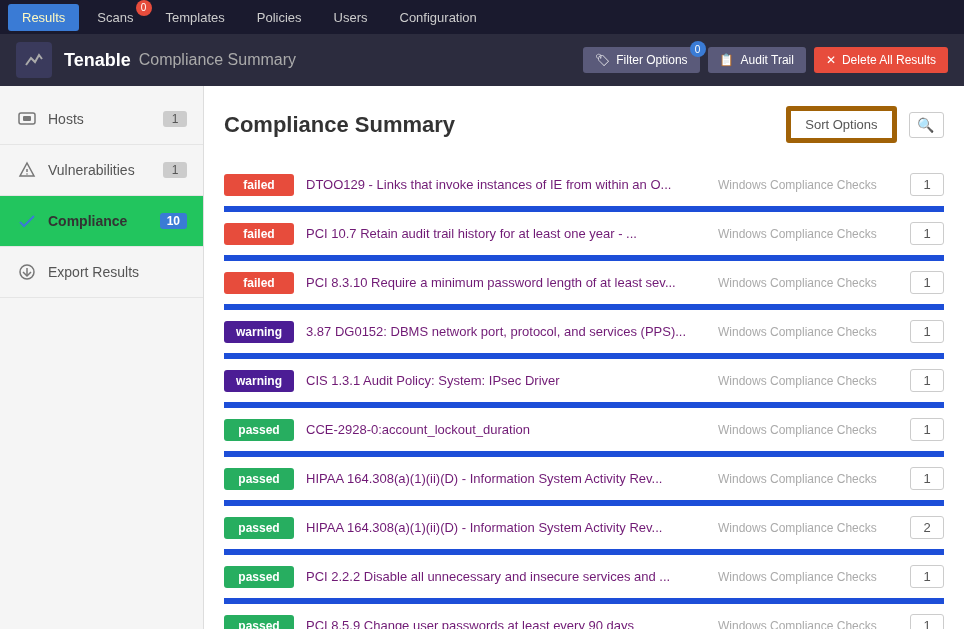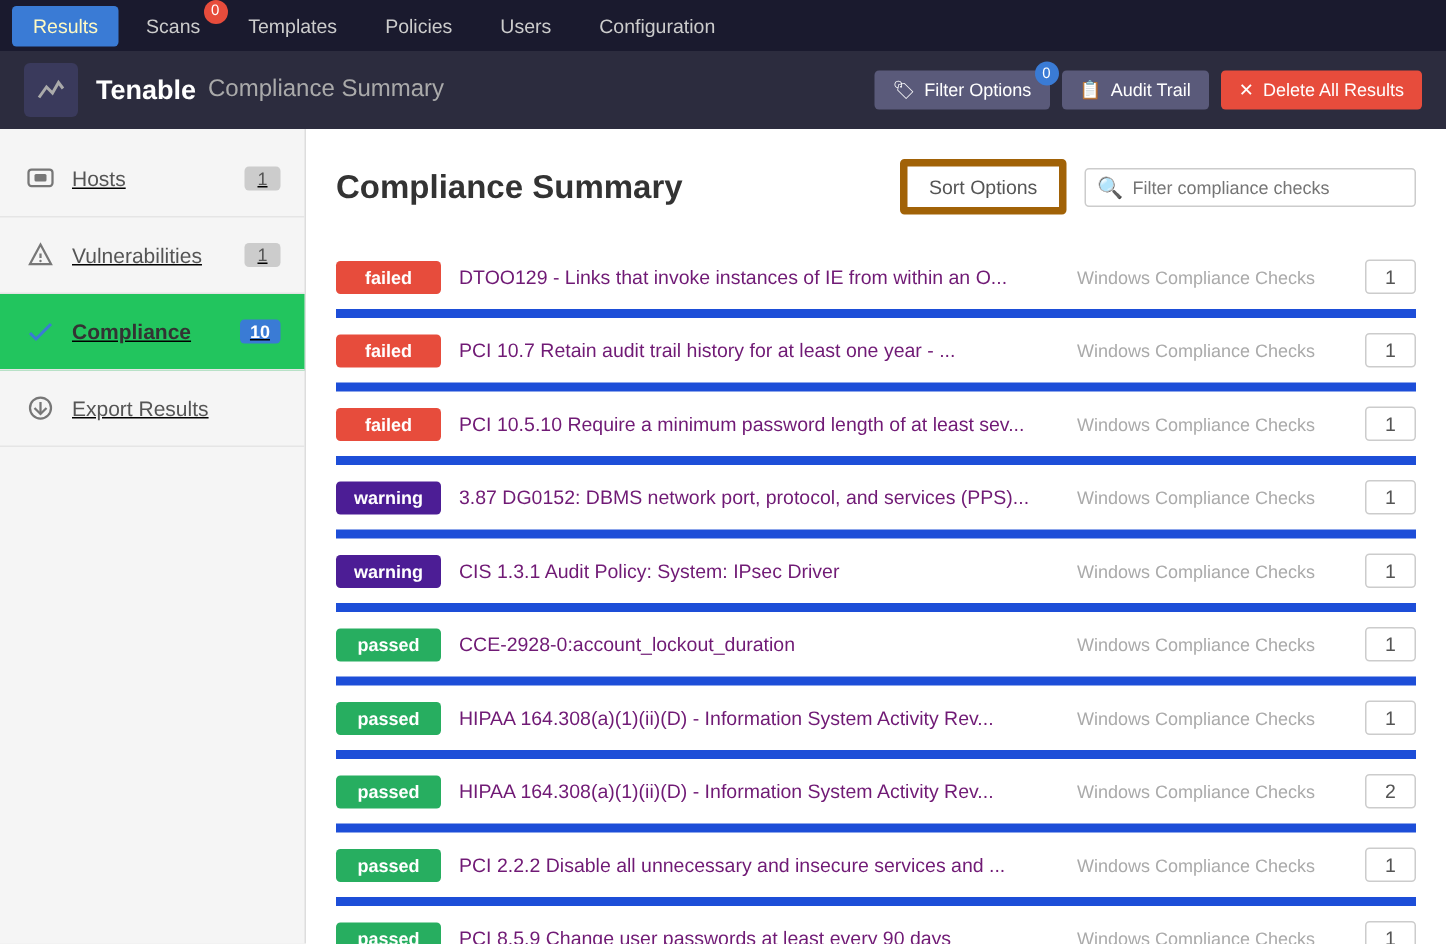--- a/index.html
+++ b/index.html
@@ -133,21 +133,20 @@
       display: flex;
       height: calc(629px - 34px - 52px);
     }
 
     
     .sidebar {
       width: 204px;
       background: #f5f5f5;
       border-right: 1px solid #ddd;
       padding-top: 8px;
-      text-decoration: underline;
     }
     .sidebar-item {
       display: flex;
       align-items: center;
       padding: 14px 16px;
       cursor: pointer;
       color: #555;
       border-bottom: 1px solid #e5e5e5;
       gap: 10px;
     }
@@ -361,40 +360,39 @@
       <span class="item-label">Export Results</span>
     </div>
   </div>
 
   <div class="content-area">
     <div class="content-header">
       <h2 class="content-title">Compliance Summary</h2>
       <button class="btn-sort">Sort Options</button>
       <div class="search-box">
         <span class="search-icon">🔍</span>
-        <input type="text" placeholder="Filter compliance checks" style="">
       </div>
     </div>
 
     <div id="compliance-rows">
         <div class="compliance-row">
     <span class="status-badge status-failed">failed</span>
     <span class="row-description">DTOO129 - Links that invoke instances of IE from within an O...</span>
     <span class="row-category">Windows Compliance Checks</span>
     <span class="row-count">1</span>
   </div>
         <div class="compliance-row">
     <span class="status-badge status-failed">failed</span>
     <span class="row-description">PCI 10.7 Retain audit trail history for at least one year - ...</span>
     <span class="row-category">Windows Compliance Checks</span>
     <span class="row-count">1</span>
   </div>
         <div class="compliance-row">
     <span class="status-badge status-failed">failed</span>
-    <span class="row-description">PCI 10.5.10 Require a minimum password length of at least sev...</span>
+    <span class="row-description">PCI 8.3.10 Require a minimum password length of at least sev...</span>
     <span class="row-category">Windows Compliance Checks</span>
     <span class="row-count">1</span>
   </div>
         <div class="compliance-row">
     <span class="status-badge status-warning">warning</span>
     <span class="row-description">3.87 DG0152: DBMS network port, protocol, and services (PPS)...</span>
     <span class="row-category">Windows Compliance Checks</span>
     <span class="row-count">1</span>
   </div>
         <div class="compliance-row">

